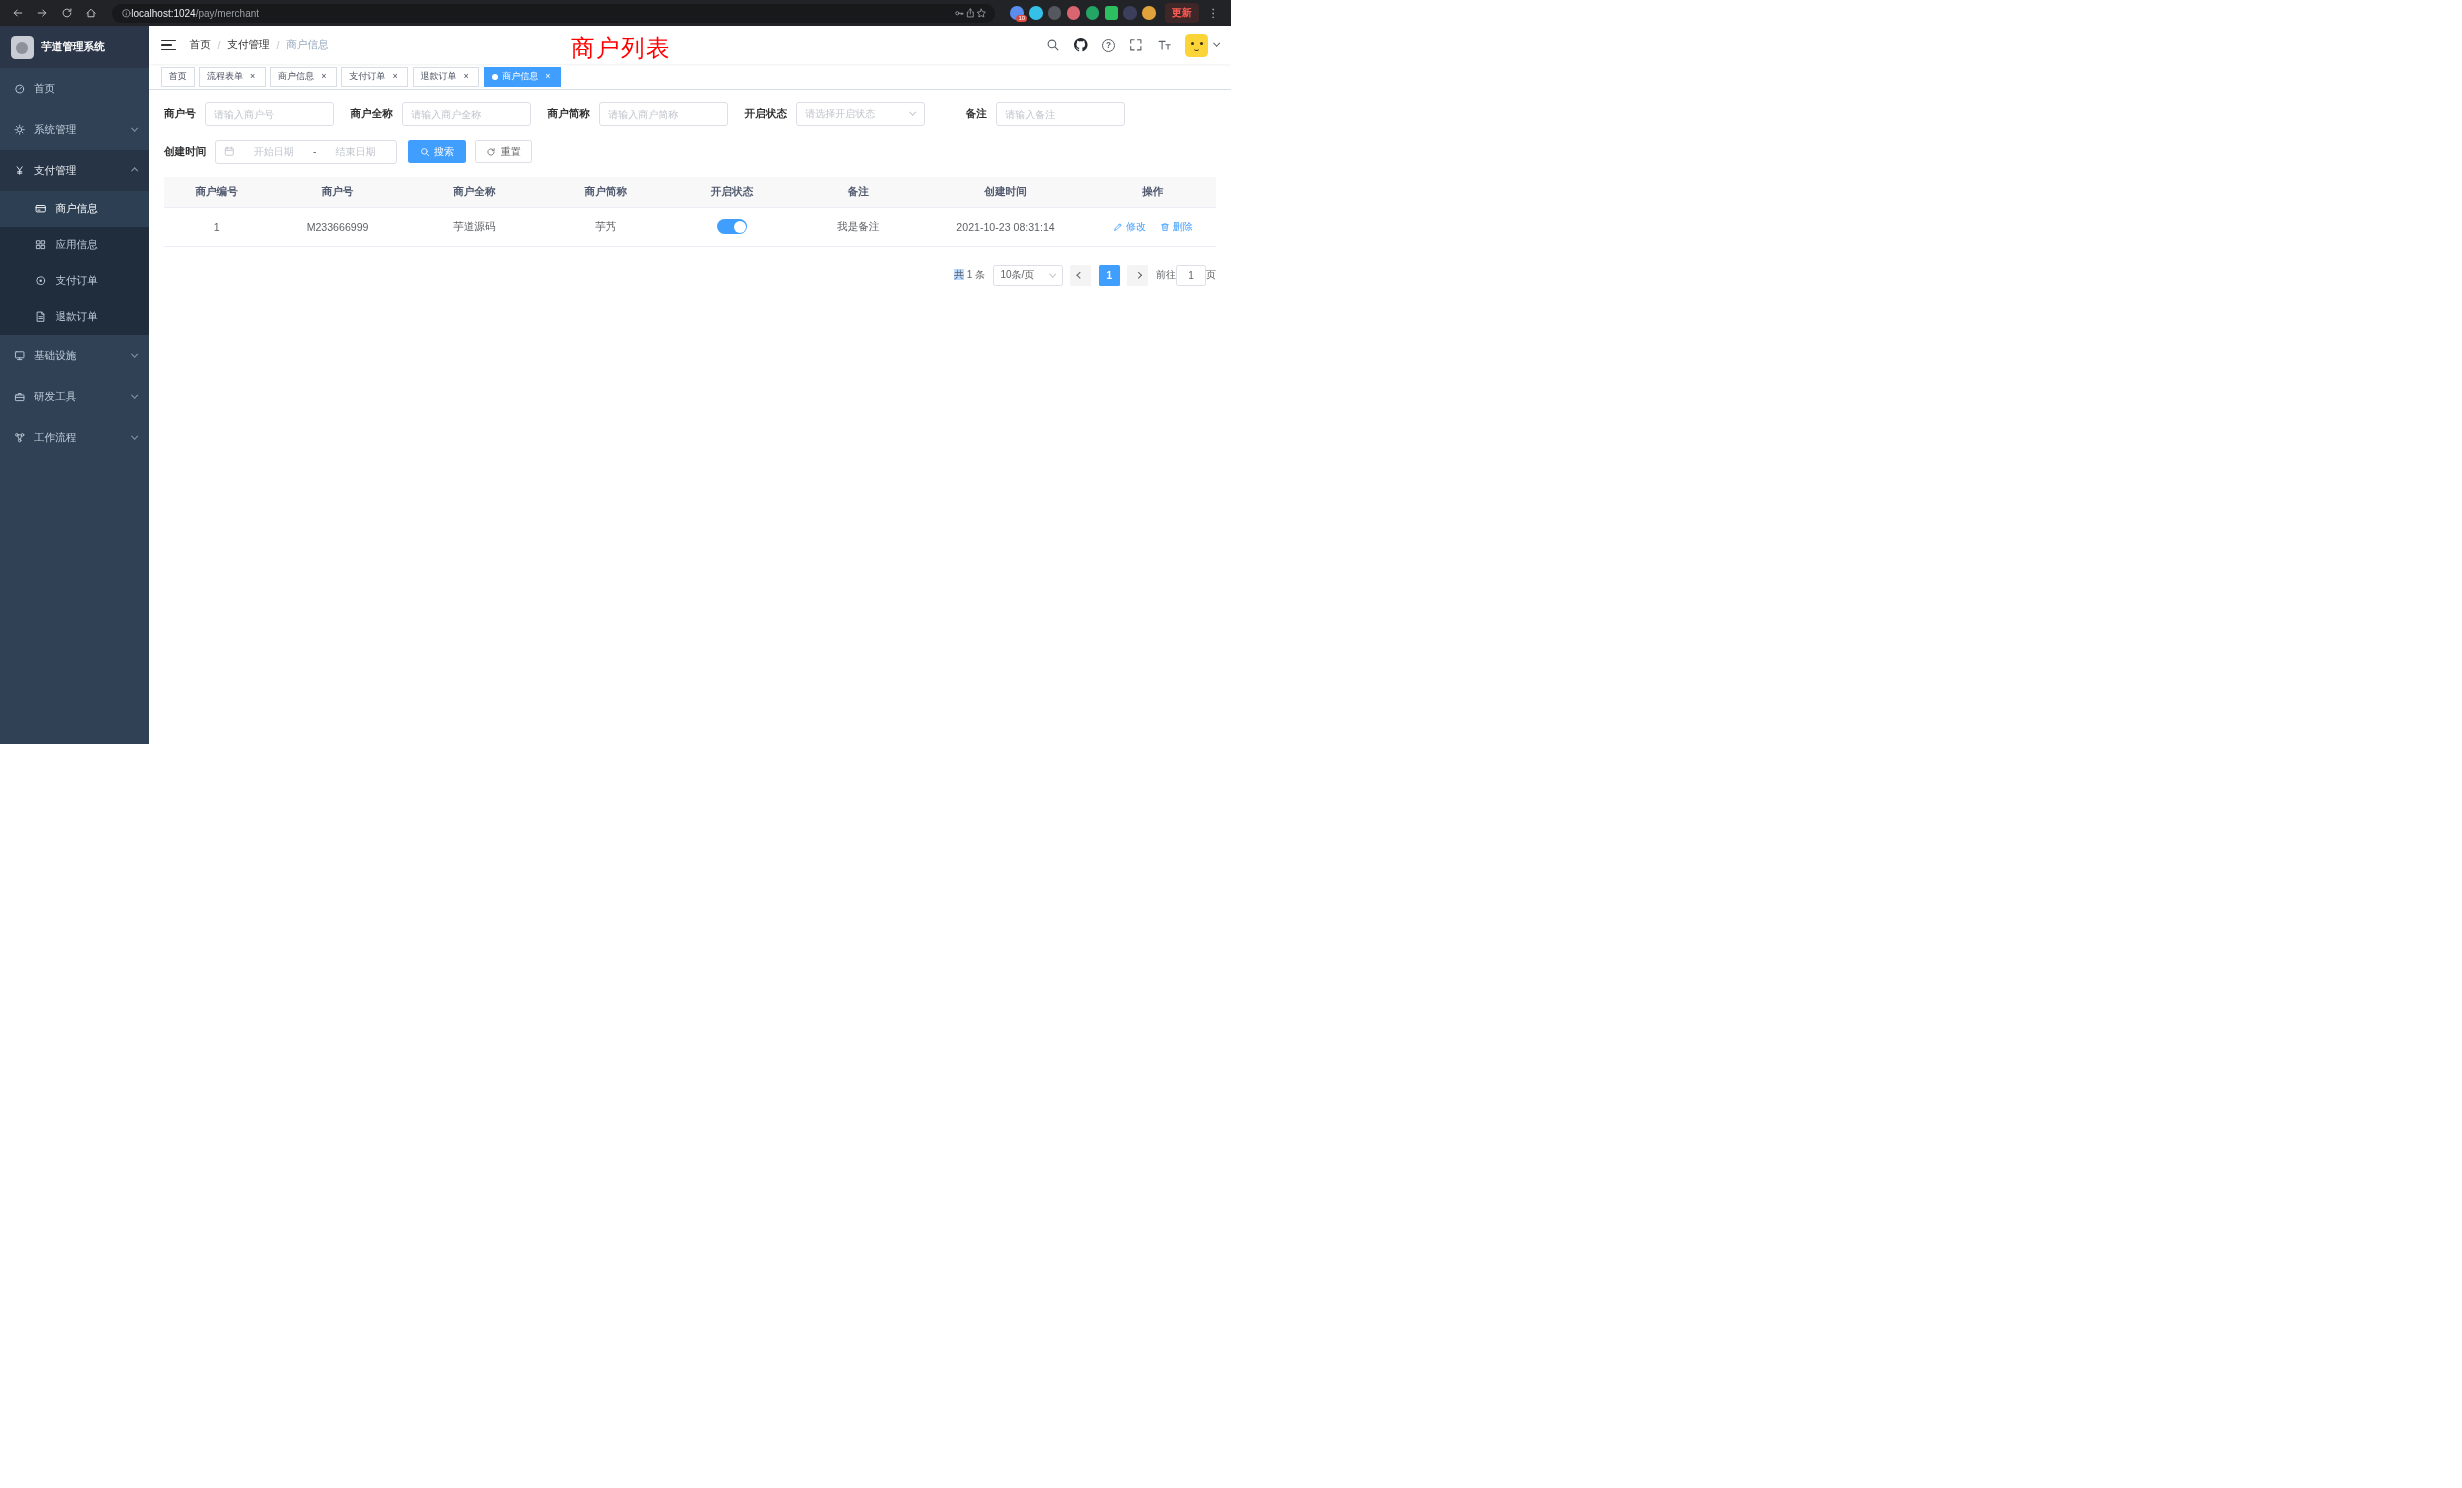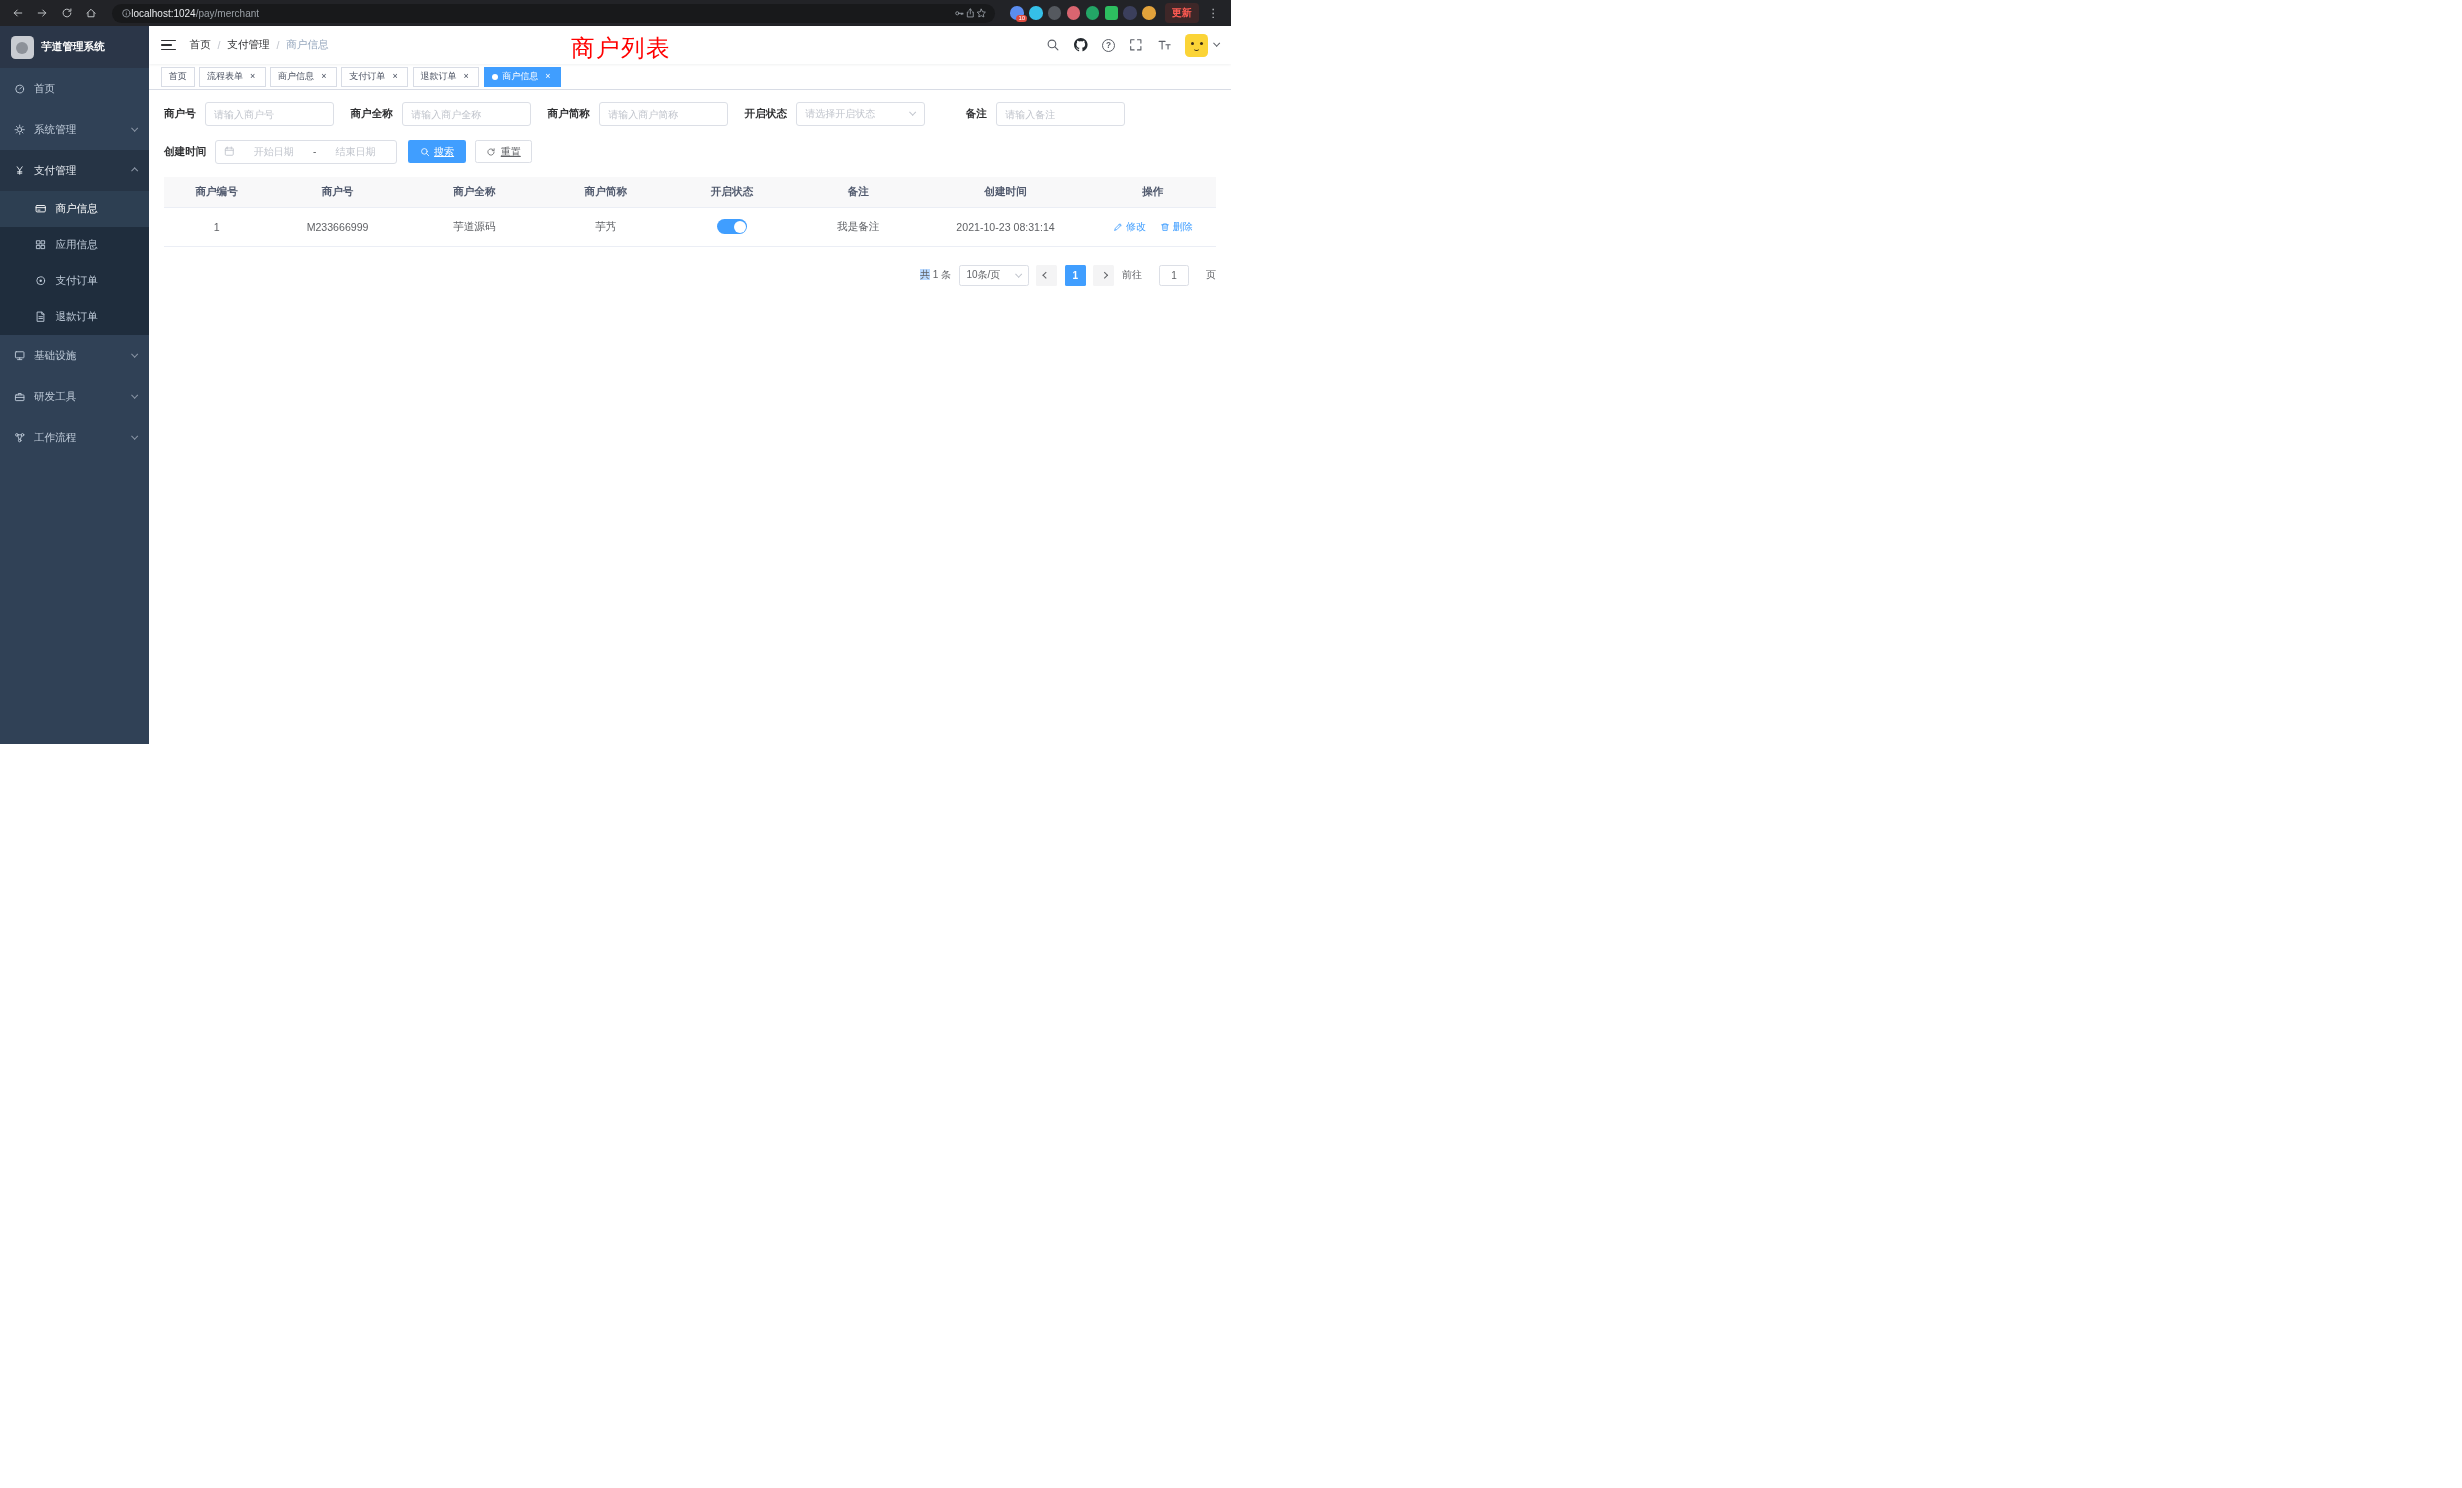--- a/index.html
+++ b/index.html
@@ -79,21 +79,21 @@
   .input { width:129px; height:24px; border:0.8px solid #dcdfe6; border-radius:3px; background:#fff; font-size:10px; color:#606266; padding:0 8.3px; outline:none; font-family:inherit; }
   .input::placeholder { color:#c0c4cc; }
   .sel { width:129px; height:24px; border:0.8px solid #dcdfe6; border-radius:3px; background:#fff; display:flex; align-items:center; justify-content:space-between; padding:0 8.3px; cursor:pointer; }
   .sel .ph { font-size:10px; color:#c0c4cc; }
   .sel .chev { color:#c0c4cc; }
   .daterange { width:182px; height:24px; border:0.8px solid #dcdfe6; border-radius:3px; display:flex; align-items:center; padding:0 7.6px; gap:6px; }
   .daterange svg { width:10.6px; height:10.6px; color:#c0c4cc; flex-shrink:0; }
   .daterange .ph { flex:1; text-align:center; font-size:10px; color:#c0c4cc; }
   .daterange .dash { color:#606266; font-size:10px; }
 
-  .btn { height:23px; border-radius:2.3px; border:0.8px solid transparent; font-size:10px; font-family:inherit; display:inline-flex; align-items:center; gap:4.5px; padding:0 10.6px; cursor:pointer; white-space:nowrap;text-decoration:underline; }
+  .btn { height:23px; border-radius:2.3px; border:0.8px solid transparent; font-size:10px; font-family:inherit; display:inline-flex; align-items:center; gap:4.5px; padding:0 10.6px; cursor:pointer; white-space:nowrap; }
   .btn svg { width:10px; height:10px; }
   .btn-primary { background:#409eff; color:#fff; }
   .btn-default { background:#fff; border-color:#dcdfe6; color:#606266; }
   .btn-plain-primary { background:#ecf5ff; border-color:#b3d8ff; color:#409eff; }
   .btn-plain-warning { background:#fdf6ec; border-color:#f5dab1; color:#e6a23c; }
   .toolbar-row { display:flex; align-items:center; gap:7.6px; margin-bottom:10.6px; }
   .toolbar-right { margin-left:auto; display:flex; gap:7.6px; }
   .circle-btn { width:23px; height:23px; border-radius:50%; border:0.8px solid #dcdfe6; background:#fff; display:flex; align-items:center; justify-content:center; color:#606266; cursor:pointer; }
   .circle-btn svg { width:10px; height:10px; }
 
@@ -105,21 +105,21 @@
   .op-link { color:#409eff; font-size:10px; display:inline-flex; align-items:center; gap:3px; margin:0 5.3px; cursor:pointer; }
   .op-link svg { width:10px; height:10px; }
 
   .pagination { display:flex; align-items:center; justify-content:flex-end; gap:7.6px; margin-top:18px; font-size:10px; color:#606266; }
   .total .hl { background:#b9d9ff; }
   .page-size { width:70px; height:21px; border:0.8px solid #dcdfe6; border-radius:2.3px; display:flex; align-items:center; justify-content:space-between; padding:0 6.8px; color:#606266; cursor:pointer; background:#fff; }
   .page-size .chev { color:#c0c4cc; }
   .pg-btn { min-width:21px; height:21px; border-radius:1.5px; background:#f4f4f5; display:flex; align-items:center; justify-content:center; color:#606266; cursor:pointer; }
   .pg-btn .chev { width:4.5px; height:4.5px; }
   .pg-btn.active { background:#409eff; color:#fff; font-weight:700; }
-  .goto { display:flex; align-items:center; gap:17px; }
+  .goto { display:flex; align-items:center; gap:0; }
   .goto input { width:30px; height:21px; border:0.8px solid #dcdfe6; border-radius:2.3px; text-align:center; font-size:10px; color:#606266; outline:none; font-family:inherit; }
 
   svg.ic { fill:none; stroke:currentColor; stroke-width:1.3; stroke-linecap:round; stroke-linejoin:round; }
   svg.fill { fill:currentColor; stroke:none; }
 </style>
 </head>
 <body>
 
 <div class="stage">
 

